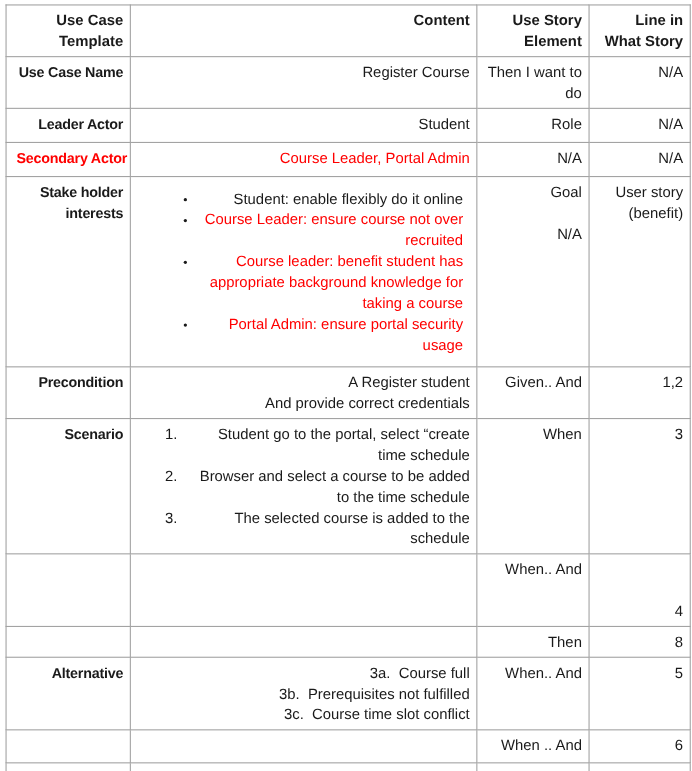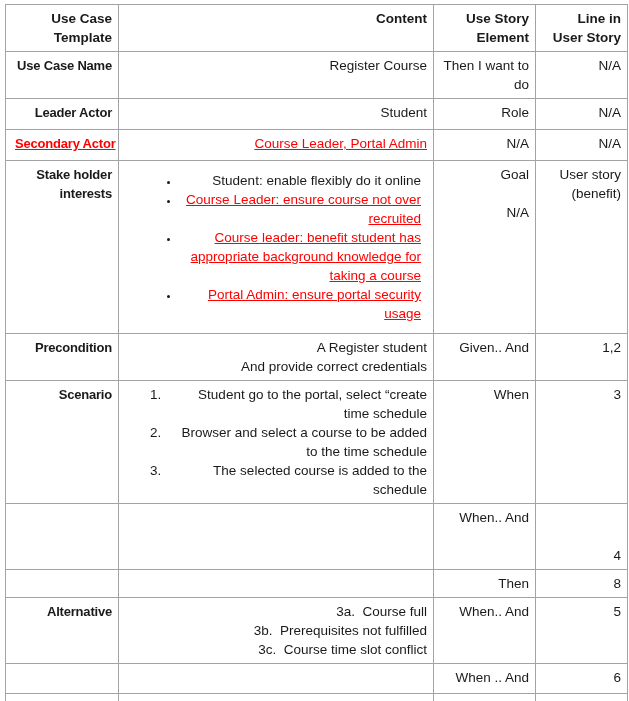--- a/index.html
+++ b/index.html
@@ -33,21 +33,21 @@
     font-weight: normal;
   }
   .uc-table th { font-weight: bold; }
   td.label {
     font-weight: bold;
     font-size: 13px;
     letter-spacing: -0.2px;
     white-space: nowrap;
   }
   td.label.wrap { white-space: normal; }
-  .red { color: var(--red); text-decoration: underline; }
+  .red { color: var(--red); }
   ul.bullets {
     margin: 6px;
     padding-left: 46px;
     list-style: disc;
   }
   ul.bullets li { padding-left: 5px; }
   ul.bullets li::marker { color: var(--text); font-size: 11px; }
   ol.steps {
     margin: 0;
     padding-left: 37px;
@@ -75,21 +75,21 @@
     <col style="width:315px">
     <col style="width:102px">
     <col style="width:92px">
   </colgroup>
 
   <tbody>
       <tr class="h46">
     <th>Use Case Template</th>
     <th>Content</th>
     <th>Use Story Element</th>
-    <th>Line in User Story</th>
+    <th>Line in What Story</th>
   </tr>
 
   <tr class="h47">
     <td class="label">Use Case Name</td>
     <td>Register Course</td>
     <td>Then I want to do</td>
     <td>N/A</td>
   </tr>
 
   <tr class="h31">

